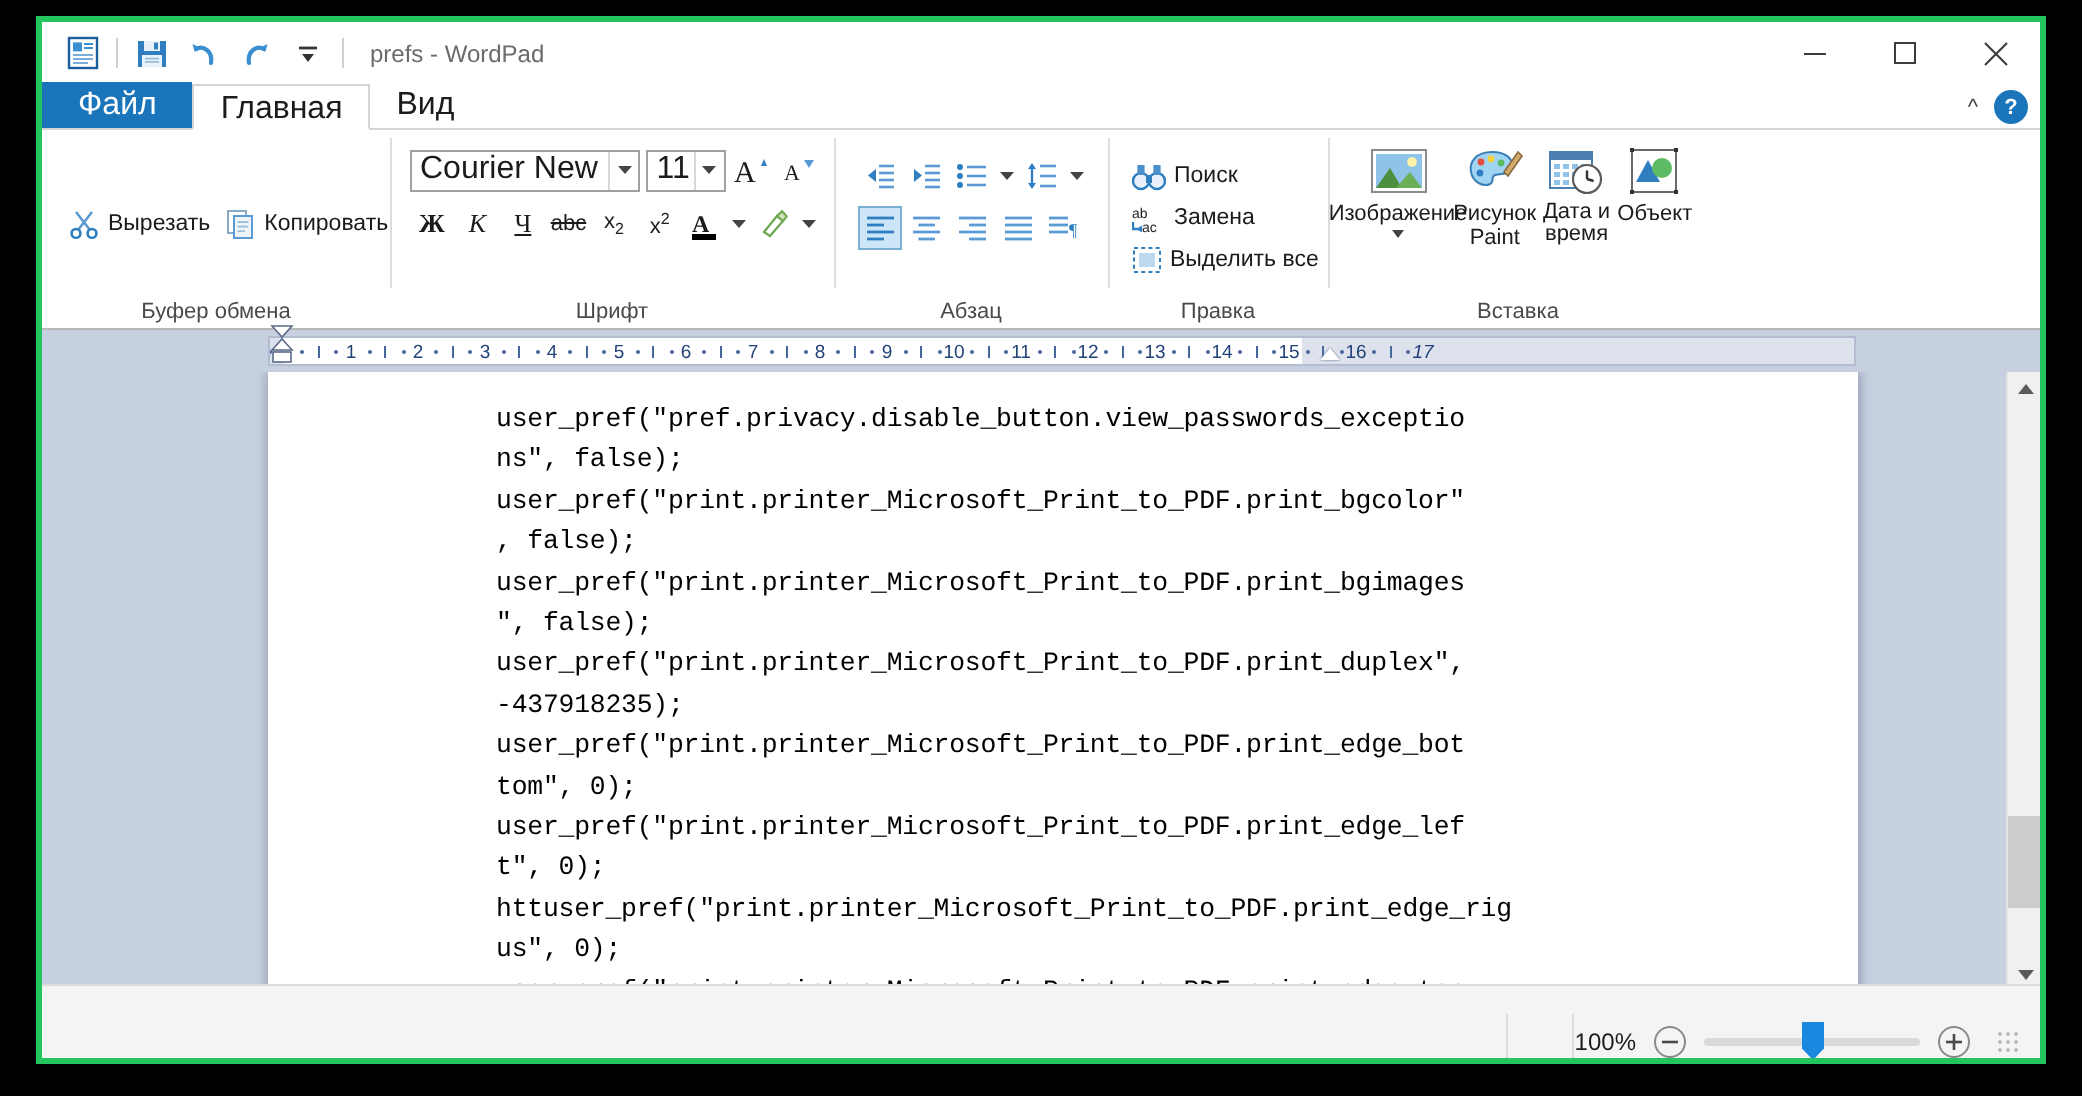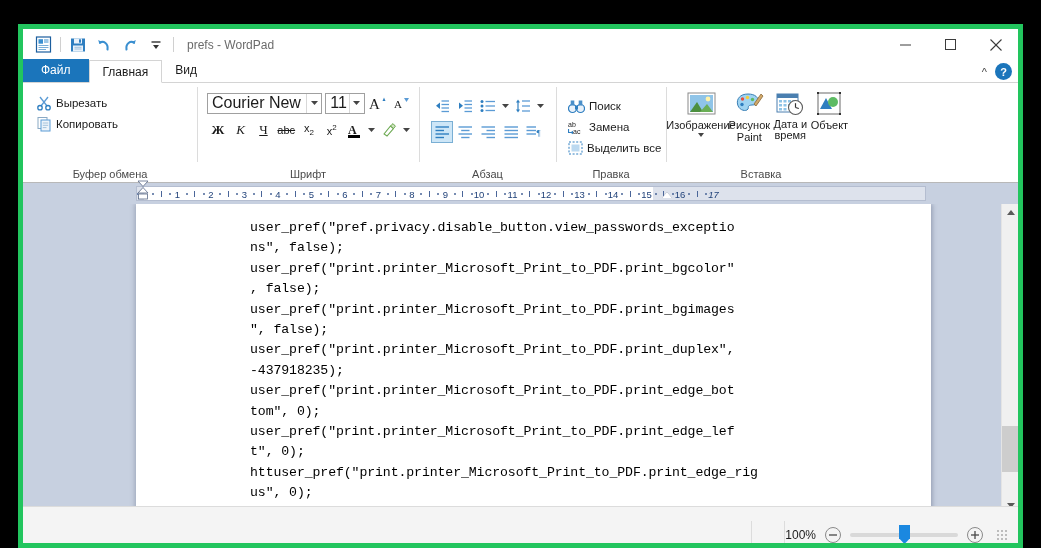--- a/index.html
+++ b/index.html
@@ -5,24 +5,24 @@
   * { box-sizing: border-box; }
   html, body {
     margin: 0; padding: 0;
     width: 1041px; height: 548px;
     background: #000;
     font-family: "Liberation Sans", sans-serif;
     overflow: hidden;
   }
   #app {
     position: absolute;
-    left: 18px; top: 24px;
+    left: 18px; top: 8px;
     width: 1005px; height: 524px;
     background: #ef4444;
-    border: 5px solid #22c55e;
+    border: 3px solid #22c55e;
     overflow: hidden;
   }
 
   
   .titlebar {
     height: 31px;
     background: #ffffff;
     display: flex;
     align-items: center;
     position: relative;
@@ -53,21 +53,21 @@
     height: 23px;
     background: #ffffff;
     display: flex;
     align-items: flex-end;
     position: relative;
     border-bottom: 1px solid #d4d4d4;
   }
   .tab {
     height: 23px; line-height: 23px;
     padding: 0 13px;
-    font-size: 12px;
+    font-size: 16px;
     color: #1b1b1b;
     cursor: default;
     white-space: nowrap;
   }
   .tab.file {
     background: #1b75bb; color: #ffffff;
     padding: 0 18px;
   }
   .tab.active {
     background: #ffffff;
@@ -119,21 +119,21 @@
     text-align: center; line-height: 12px;
   }
   .bigbtn .lbl { margin-top: 2px; }
   .caret-d {
     width: 0; height: 0;
     border-left: 3.5px solid transparent;
     border-right: 3.5px solid transparent;
     border-top: 4px solid #444;
     margin-top: 2px;
   }
-  .smallcol { display: flex; flex-direction: column; justify-content: center; gap: 1px; }
+  .smallcol { display: flex; justify-content: center; gap: 1px; }
   .smallbtn {
     display: flex; align-items: center; gap: 4px;
     font-size: 11.5px; color: #1b1b1b; padding: 2px 4px 2px 2px;
     cursor: default; white-space: nowrap;
   }
 
   
   .fontrow1 { display: flex; align-items: center; gap: 3px; }
   .fontrow2 { display: flex; align-items: center; gap: 1px; margin-top: 5px; }
   .combo {

